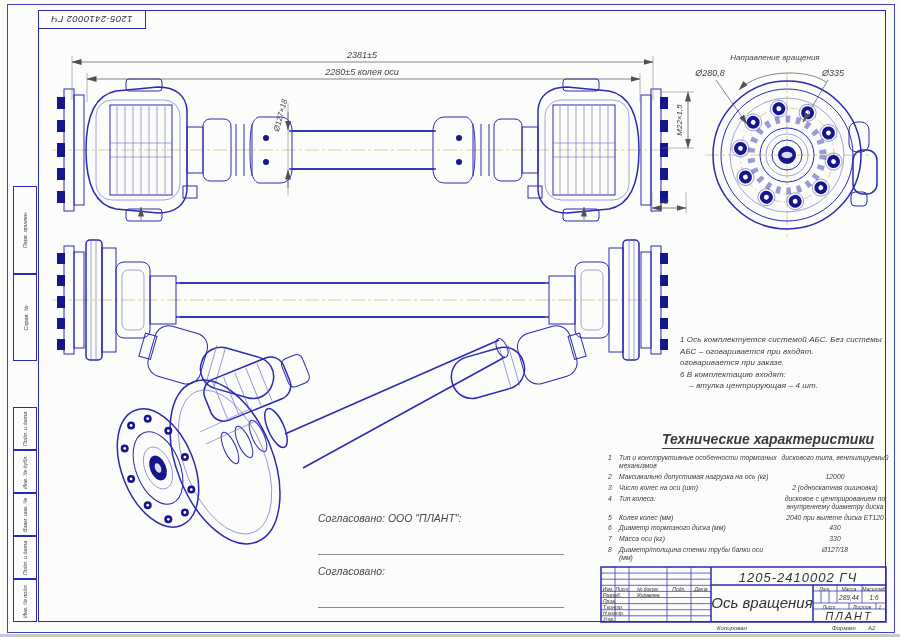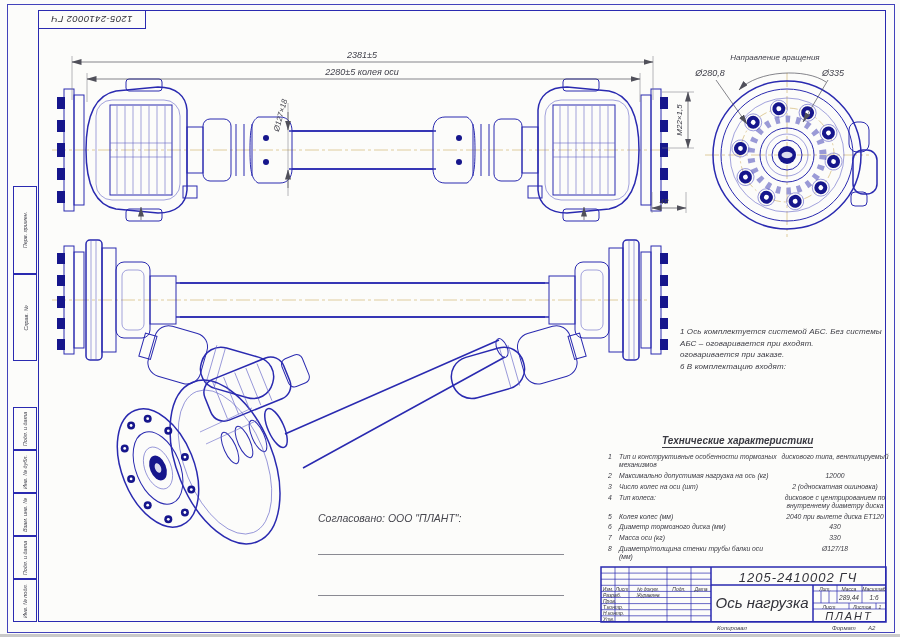--- a/index.html
+++ b/index.html
@@ -21,25 +21,25 @@
   .fl{fill:#16168c;stroke:none;}
   .cl{stroke:#d8c085;stroke-width:.8;fill:none;stroke-dasharray:14 3 3 3;}
   .dim{stroke:#50505a;stroke-width:.7;fill:none;}
   .ext{stroke:#7a7a84;stroke-width:.55;fill:none;}
   .dt{font:italic 9px "Liberation Sans",sans-serif;fill:#40404a;}
   .dts{font:italic 8px "Liberation Sans",sans-serif;fill:#40404a;}
   .tbl{stroke:#2a2ab0;stroke-width:.7;fill:none;}
   .tbl2{stroke:#2a2ab0;stroke-width:1.5;fill:none;}
   .abs{position:absolute;}
   .ctr{transform:translateX(-50%);white-space:nowrap;}
-  .notes{position:absolute;left:680px;top:326px;width:210px;font-style:italic;font-size:8px;
+  .notes{position:absolute;left:680px;top:334px;width:210px;font-style:italic;font-size:8px;
          line-height:11.6px;color:#3a3a42;letter-spacing:.1px;}
   .note-line{white-space:pre;}
   .specs{position:absolute;left:608px;top:430px;width:282px;color:#3a3a42;font-style:italic;}
-  .specs-title{display:inline-block;margin-left:54px;font-size:10px;font-weight:bold;
+  .specs-title{display:inline-block;margin-left:54px;font-size:14px;font-weight:bold;
          border-bottom:1.1px solid #3a3a42;padding-bottom:1px;margin-bottom:5px;}
   .sp{display:flex;gap:3px;font-size:6.8px;line-height:8.2px;margin-bottom:2.6px;}
   .sp-n{width:8px;flex:none;}
   .sp-name{flex:1;}
   .sp-v{width:110px;flex:none;text-align:center;}
   .approvals{position:absolute;left:318px;top:512px;width:246px;font-style:italic;font-size:10.5px;color:#46464e;}
   .appr-line{border-bottom:1px solid #8a8a92;height:30px;margin-bottom:10px;}
   .tbt{position:absolute;font-style:italic;color:#32323a;white-space:nowrap;}
   .tb-s{font-size:5px;}
   .tb-m{font-size:6.5px;}
@@ -313,20 +313,21 @@
       <path class="tbl2" d="M711,585 H886 M813,585 V622"></path>
       <path class="tbl" d="M813,591 H886 M813,603 H886 M813,609 H886 M837,585 V603 M862,585 V603 M821,591 V603 M829,591 V603 M849,603 V609 M876,603 V609"></path>
     </g>
   </svg>
 
   <div class="notes">
     <div class="note-line">1 Ось комплектуется системой АБС. Без системы</div>
     <div class="note-line">АБС – оговаривается при входят.</div>
     <div class="note-line">оговаривается при заказе.</div>
     <div class="note-line">6 В комплектацию входят:</div>
+    <div class="note-line">    – втулка центрирующая – 4 шт.</div>
   </div>
 
   <div class="specs">
     <div class="specs-title">Технические характеристики</div>
     <div class="sp">
         <div class="sp-n">1</div>
         <div class="sp-name">Тип и конструктивные особенности тормозных механизмов</div>
         <div class="sp-v">дискового типа, вентилируемый</div>
       </div>
     <div class="sp">
@@ -362,36 +363,37 @@
     <div class="sp">
         <div class="sp-n">8</div>
         <div class="sp-name">Диаметр/толщина стенки трубы балки оси (мм)</div>
         <div class="sp-v">Ø127/18</div>
       </div>
   </div>
 
   <div class="approvals">
     <div>Согласовано: ООО "ПЛАНТ":</div>
     <div class="appr-line"></div>
+    <div>Согласовано:</div>
     <div class="appr-line"></div>
   </div>
 
   <div class="tbt tb-s ctr" style="left:608px;top:585.6px;">Изм.</div>
   <div class="tbt tb-s ctr" style="left:622px;top:585.6px;">Лист</div>
   <div class="tbt tb-s ctr" style="left:648px;top:585.6px;">№ докум.</div>
   <div class="tbt tb-s ctr" style="left:679px;top:585.6px;">Подп.</div>
   <div class="tbt tb-s ctr" style="left:701px;top:585.6px;">Дата</div>
   <div class="tbt tb-s" style="left:603px;top:591.8px;">Разраб.</div>
   <div class="tbt tb-s ctr" style="left:648px;top:591.8px;">Журавлев</div>
   <div class="tbt tb-s" style="left:603px;top:597.9px;">Пров.</div>
   <div class="tbt tb-s" style="left:603px;top:604px;">Т.контр.</div>
   <div class="tbt tb-s" style="left:603px;top:610.2px;">Н.контр.</div>
   <div class="tbt tb-s" style="left:603px;top:616.3px;">Утв.</div>
   <div class="tbt doc-num ctr" style="left:798px;top:570px;">1205-2410002 ГЧ</div>
-  <div class="tbt tb-title ctr" style="left:762px;top:594px;">Ось нагрузка</div>
+  <div class="tbt tb-title ctr" style="left:762px;top:594px;">Ось вращения</div>
   <div class="tbt tb-s ctr" style="left:825px;top:585.6px;">Лит.</div>
   <div class="tbt tb-s ctr" style="left:849px;top:585.6px;">Масса</div>
   <div class="tbt tb-s ctr" style="left:874px;top:585.6px;">Масштаб</div>
   <div class="tbt tb-m ctr" style="left:849px;top:594px;">289,44</div>
   <div class="tbt tb-m ctr" style="left:874px;top:594px;">1:6</div>
   <div class="tbt tb-s ctr" style="left:829px;top:603.6px;">Лист</div>
   <div class="tbt tb-s ctr" style="left:862px;top:603.6px;">Листов</div>
   <div class="tbt tb-s ctr" style="left:880px;top:603.6px;">1</div>
   <div class="tbt tb-co ctr" style="left:849px;top:610px;">ПЛАНТ</div>
 

